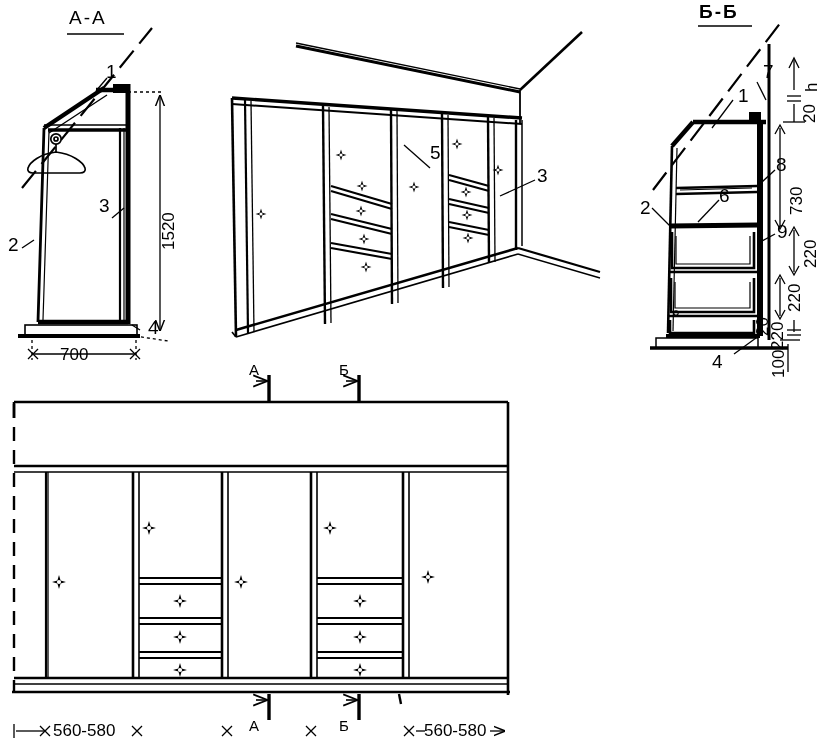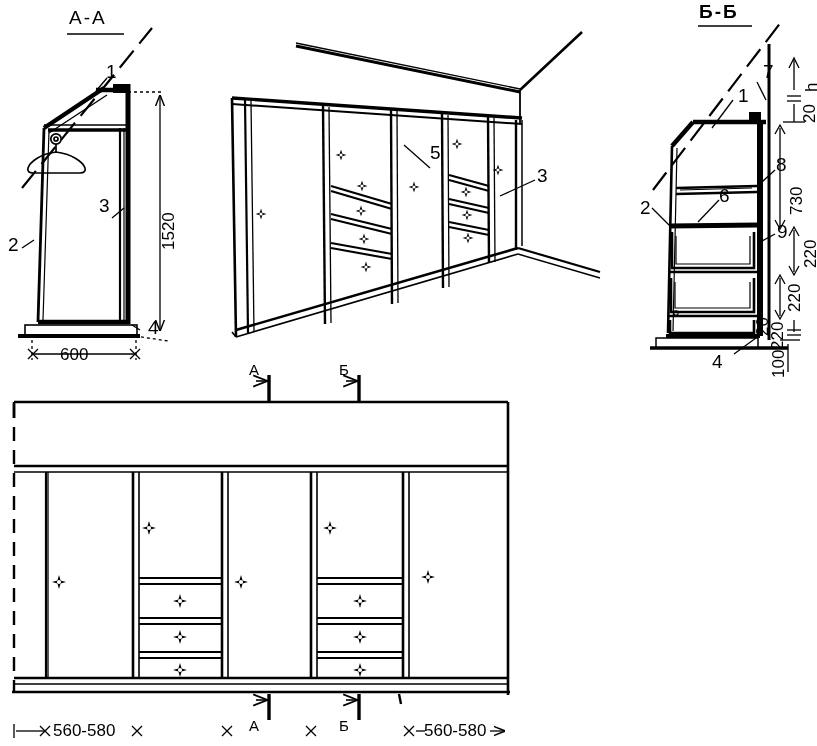--- a/index.html
+++ b/index.html
@@ -335,21 +335,21 @@
       </g>
     </g>
   </svg>
 
   <div class="lbl ttl" style="left:69px;top:8px;">А-А</div>
   <div class="lbl cal" style="left:106px;top:62px;">1</div>
   <div class="lbl cal" style="left:8px;top:235px;">2</div>
   <div class="lbl cal" style="left:99px;top:196px;">3</div>
   <div class="lbl cal" style="left:148px;top:318px;">4</div>
   <div class="lbl dimv" style="left:160px;top:250px;">1520</div>
-  <div class="lbl dim" style="left:60px;top:346px;">600</div>
+  <div class="lbl dim" style="left:60px;top:346px;">700</div>
 
   <div class="lbl cal" style="left:430px;top:143px;">5</div>
   <div class="lbl cal" style="left:537px;top:166px;">3</div>
 
   <div class="lbl ttl" style="left:699px;top:2px;font-weight:bold;">Б-Б</div>
   <div class="lbl cal" style="left:738px;top:86px;">1</div>
   <div class="lbl cal" style="left:640px;top:198px;">2</div>
   <div class="lbl cal" style="left:712px;top:352px;">4</div>
   <div class="lbl cal" style="left:719px;top:186px;">6</div>
   <div class="lbl cal" style="left:763px;top:62px;">7</div>

